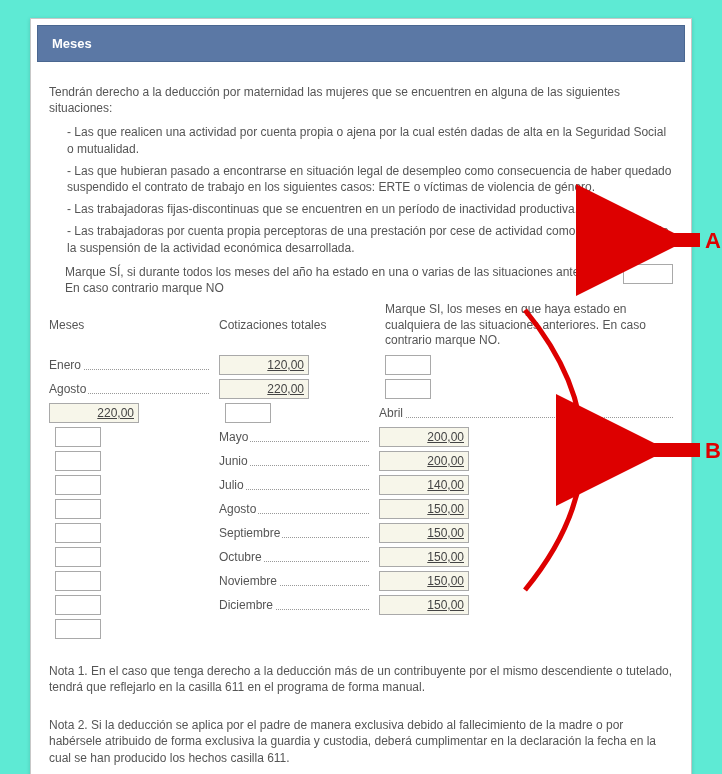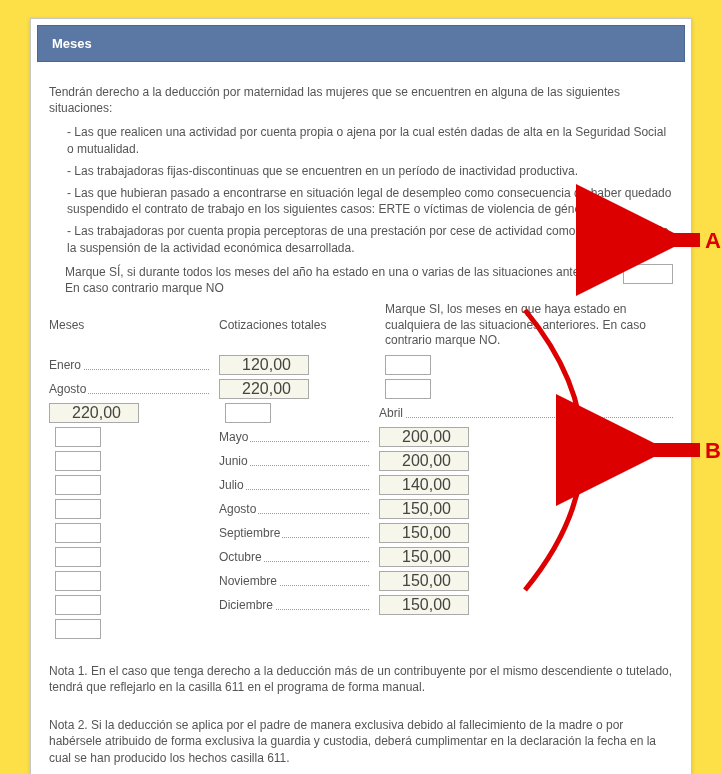--- a/index.html
+++ b/index.html
@@ -8,21 +8,21 @@
     padding: 0;
     background: #e6e6e6;
     font-family: Arial, Helvetica, sans-serif;
     font-size: 12px;
     color: #555;
   }
   .page {
     position: relative;
     width: 722px;
     height: 774px;
-    background: #fde047;
+    background: #5eead4;
   }
   .modal {
     position: absolute;
     left: 30px;
     top: 18px;
     width: 662px;
     background: #fff;
     border: 1px solid #c7c7c7;
     box-shadow: 0 1px 4px rgba(0,0,0,0.15);
   }
@@ -50,22 +50,23 @@
   }
   .question-row .qtext {
     flex: 1;
     padding-right: 10px;
     line-height: 1.35;
   }
   .input-box, .input-box-sm, .val-box {
     border: 1px solid #a9a9a9;
     background: #fff;
     height: 20px;
-    font-size: 16px;
-    padding: 0 17px;
+    font-size: 12px;
+    padding: 0 4px;
+    text-decoration: underline;
   }
   .input-box { width: 50px; }
   .input-box-sm { width: 46px; }
   .val-box {
     background: #f7f6ea;
     width: 90px;
     text-align: right;
     color: #444;
   }
   .grid {
@@ -131,22 +132,22 @@
 
   <div class="modal">
     <div class="modal-header">Meses</div>
 
     <div class="modal-body">
 
       <div class="intro">Tendrán derecho a la deducción por maternidad las mujeres que se encuentren en alguna de las siguientes situaciones:</div>
 
       <div class="bullets">
         <div class="item">Las que realicen una actividad por cuenta propia o ajena por la cual estén dadas de alta en la Seguridad Social o mutualidad.</div>
+        <div class="item">Las que hubieran pasado a encontrarse en situación legal de desempleo como consecuencia de haber quedado suspendido el contrato de trabajo en los siguientes casos: ERTE o víctimas de violencia de género.</div>
         <div class="item">Las trabajadoras fijas-discontinuas que se encuentren en un período de inactividad productiva.</div>
-        <div class="item">Las que hubieran pasado a encontrarse en situación legal de desempleo como consecuencia de haber quedado suspendido el contrato de trabajo en los siguientes casos: ERTE o víctimas de violencia de género.</div>
         <div class="item">Las trabajadoras por cuenta propia perceptoras de una prestación por cese de actividad como consecuencia de la suspensión de la actividad económica desarrollada.</div>
       </div>
 
       <div class="question-row">
         <div class="qtext">Marque SÍ, si durante todos los meses del año ha estado en una o varias de las situaciones anteriores. En caso contrario marque NO</div>
         <input class="input-box" value="" style="">
       </div>
 
       <div class="grid">
 

